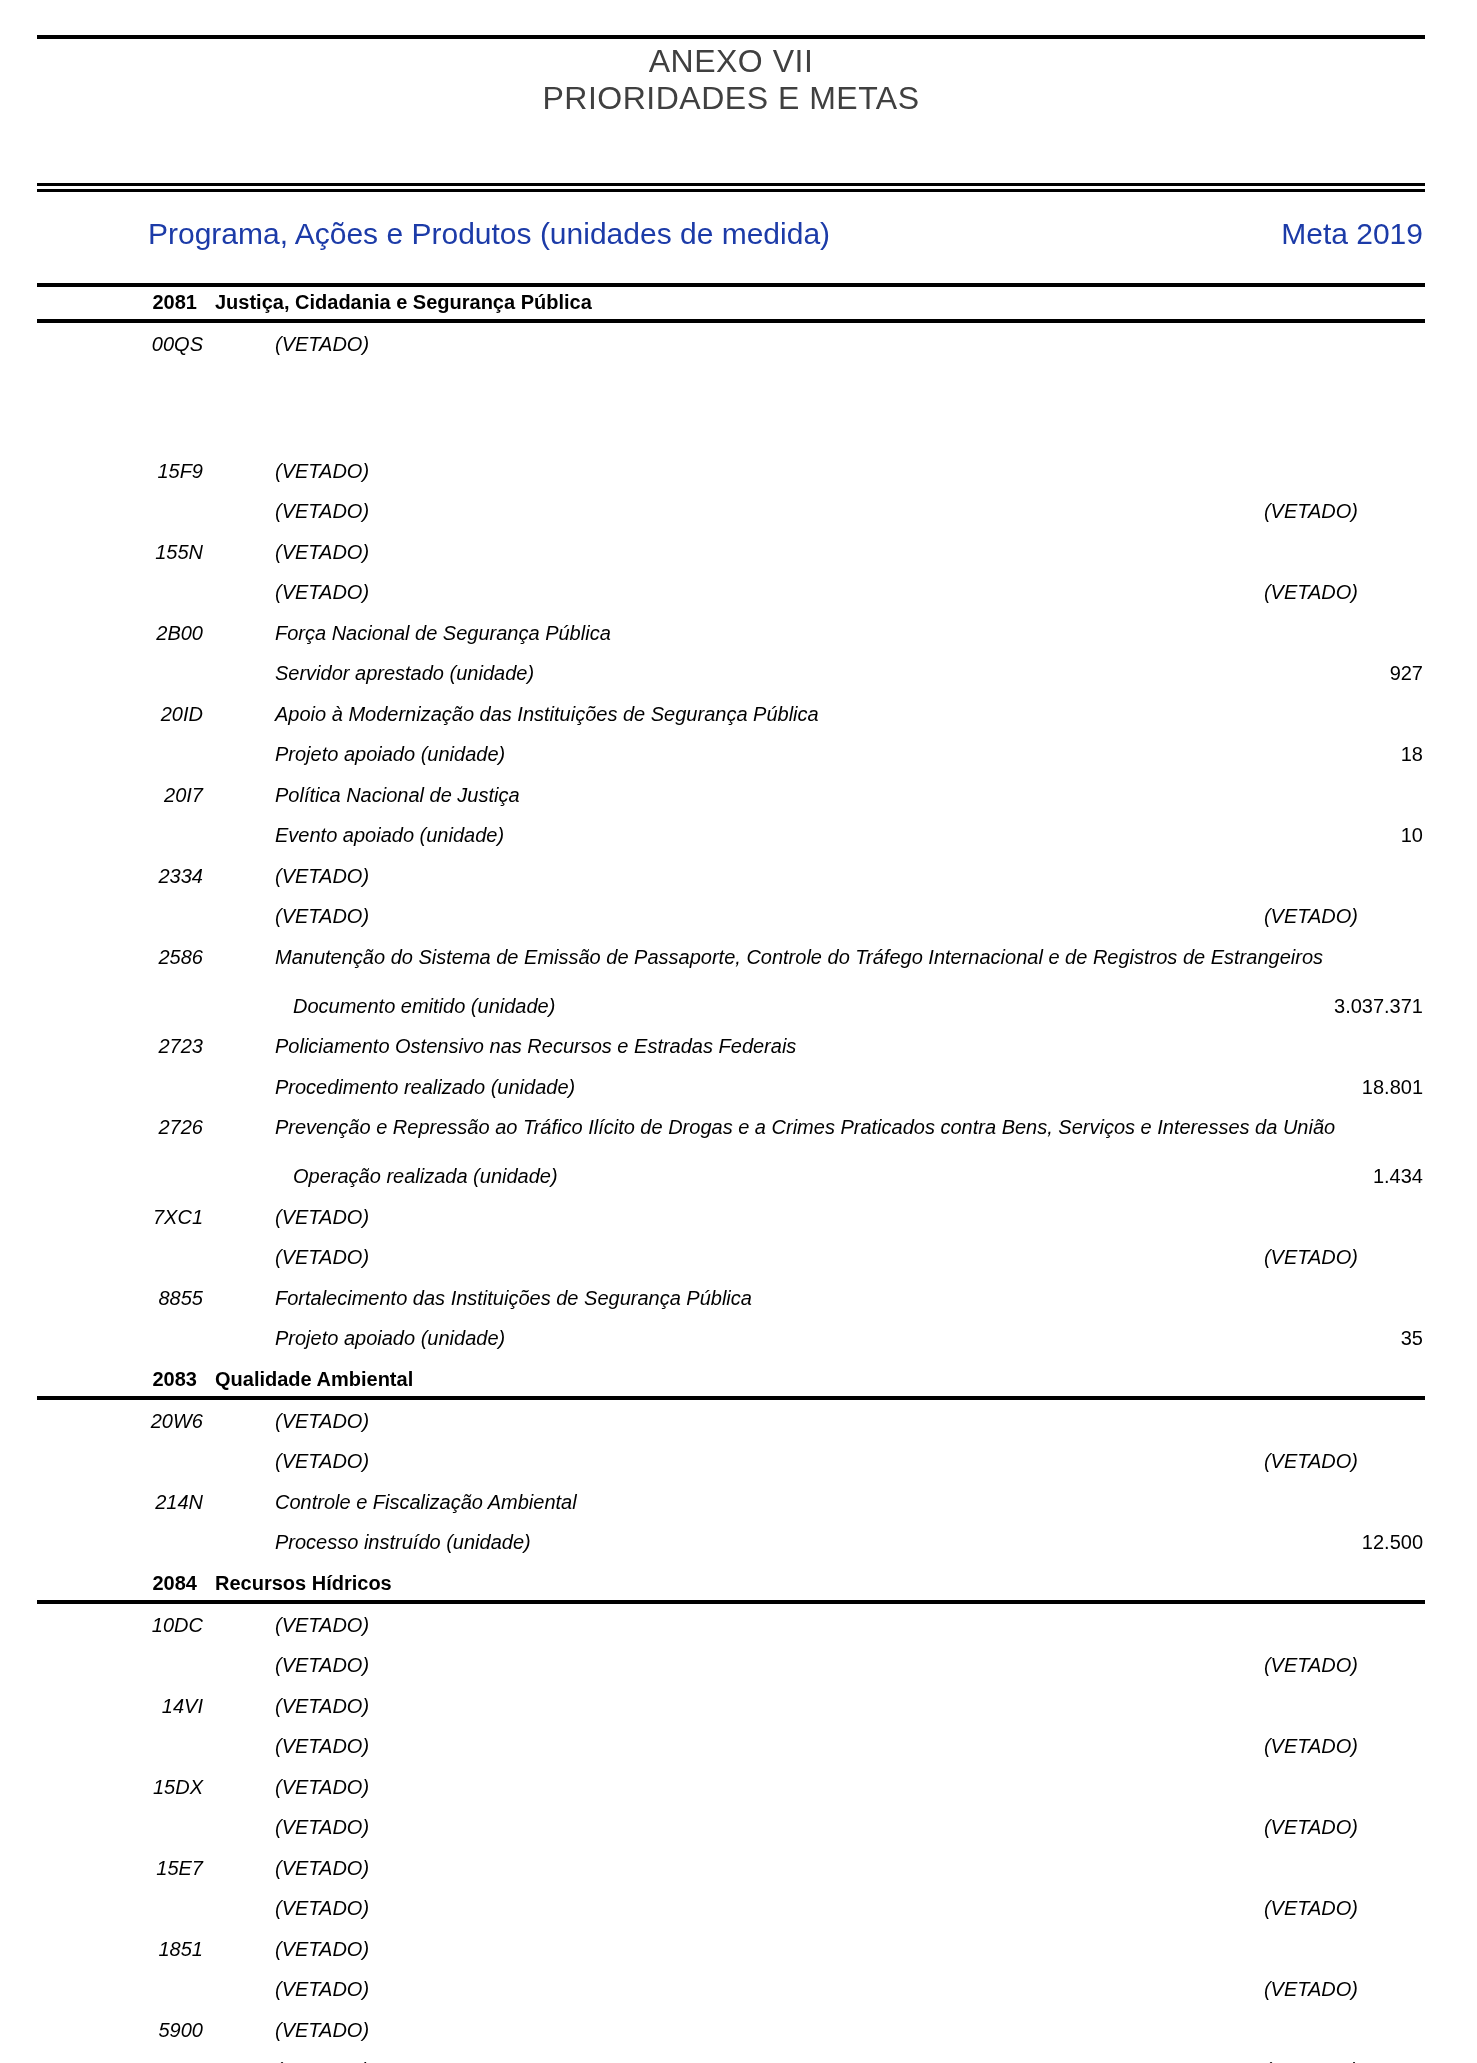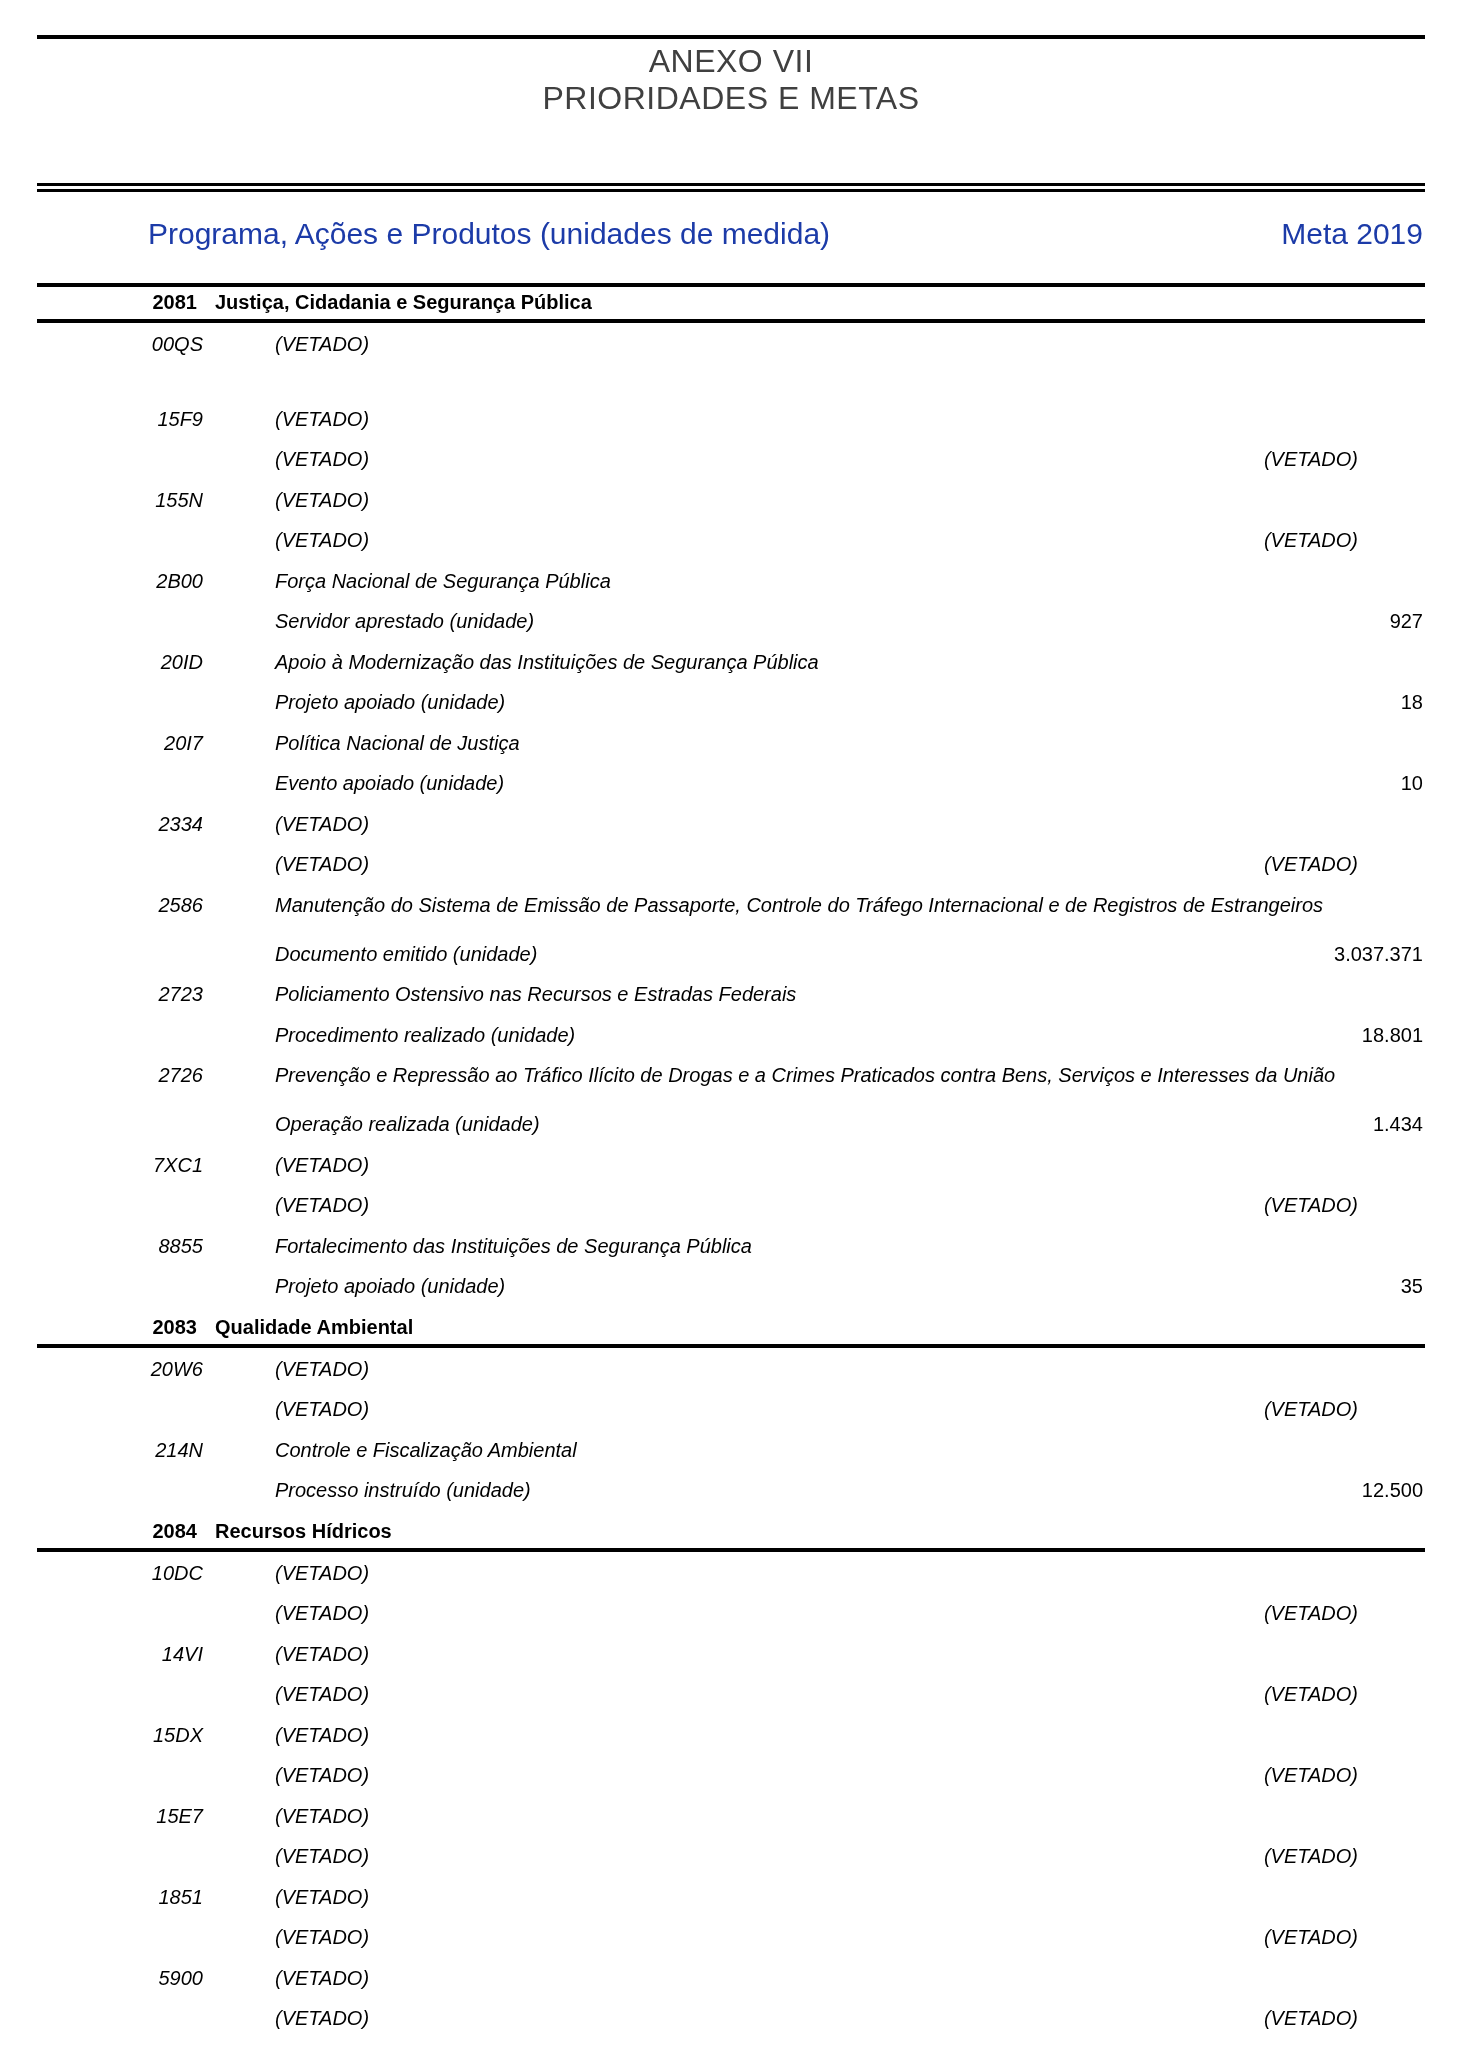--- a/index.html
+++ b/index.html
@@ -65,22 +65,22 @@
     margin-bottom: -8px;
   }
   
   .trow {
     margin-top: 16.5px;
     display: flex;
     font-size: 20px;
     line-height: 24px;
     font-style: italic;
   }
-  .gap-xl { margin-top: 51px; font-style: italic; }
-  .gap-md { margin-top: 25px; }
+  .gap-xl { margin-top: 103px; font-style: italic; }
+  .gap-md { margin-top: 25px; gap: 18px; }
   .code {
     width: 166px;
     text-align: right;
     flex: none;
     white-space: nowrap;
   }
   .desc {
     margin-left: 72px;
     white-space: nowrap;
   }

